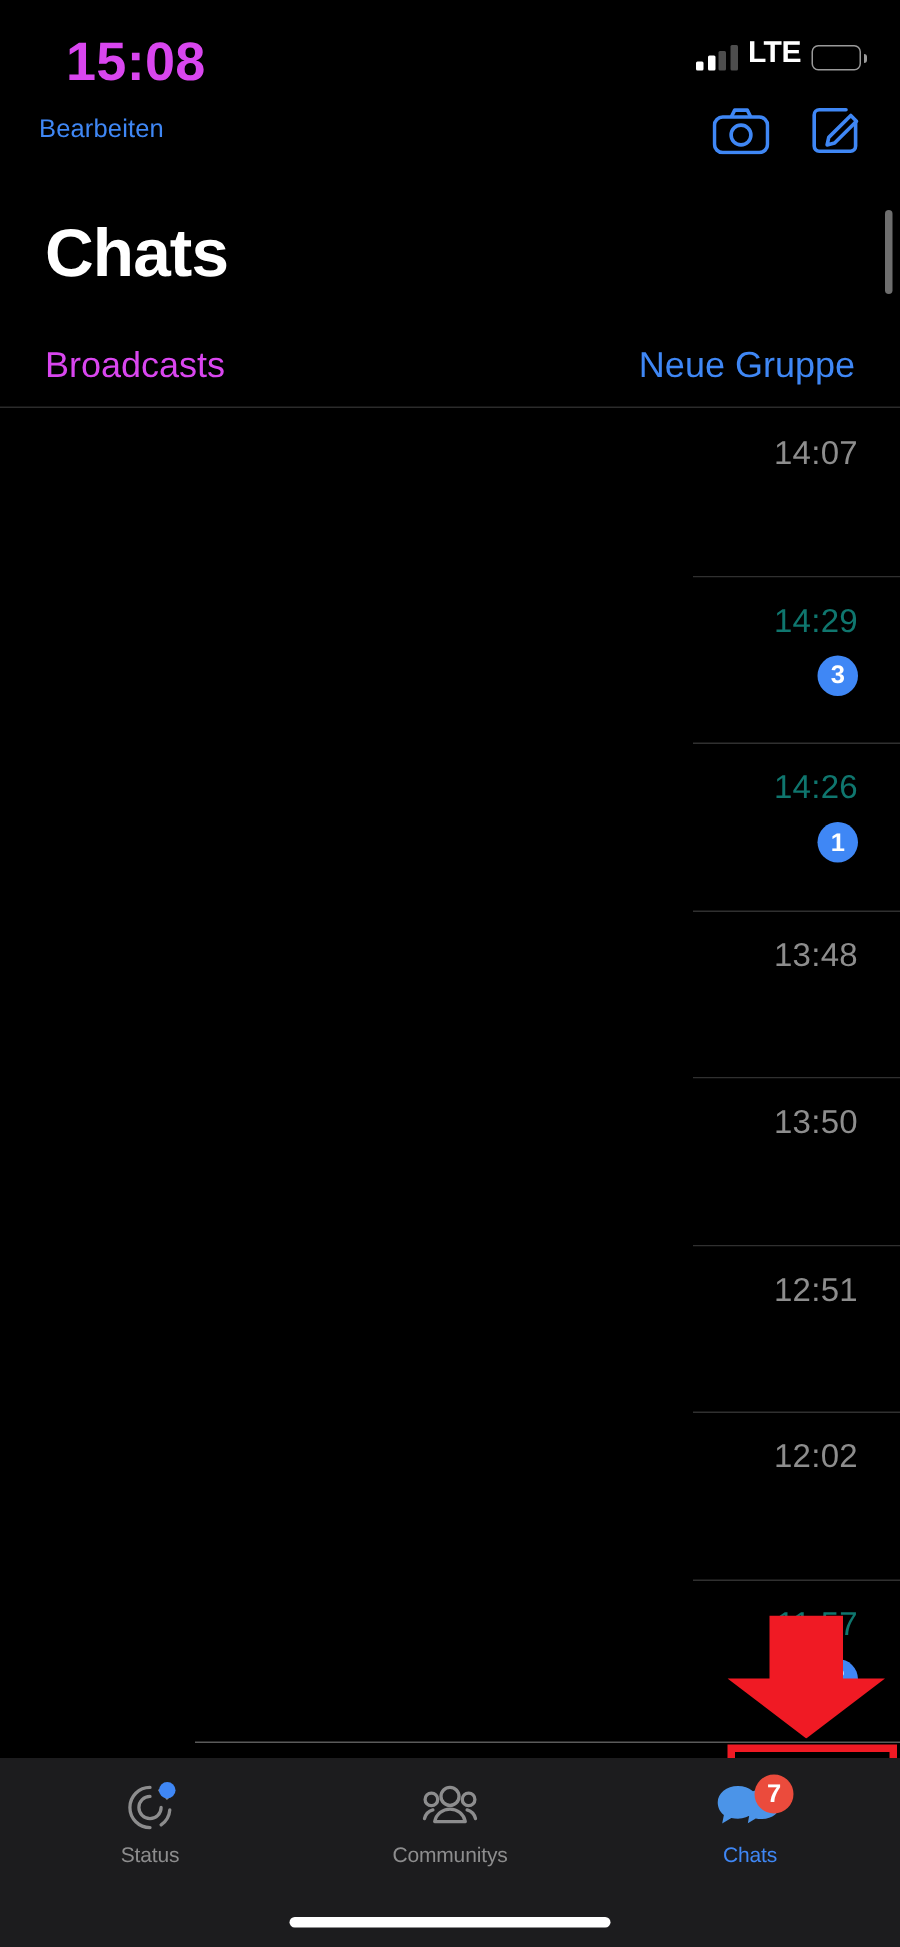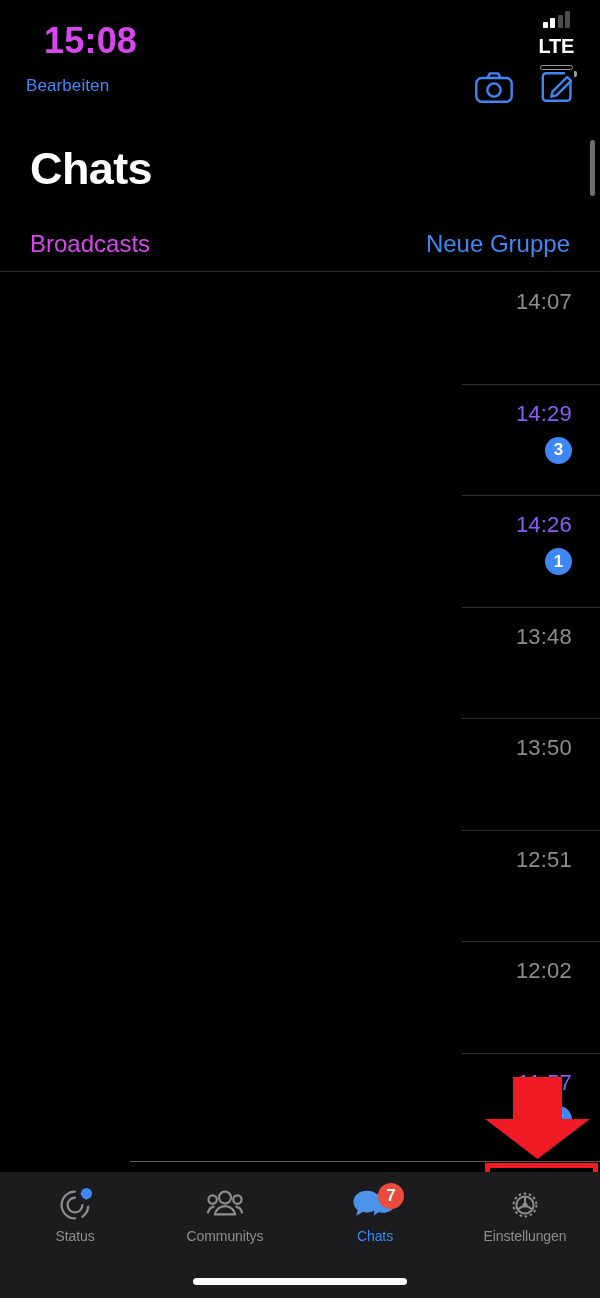--- a/index.html
+++ b/index.html
@@ -29,26 +29,25 @@
   #status-time {
     position: absolute;
     left: 44px; top: 20px;
     font-size: 36px;
     font-weight: bold;
     color: #d946ef;
     letter-spacing: 0.2px;
   }
   #status-right {
     position: absolute;
-    right: 26px; top: 11px;
-    display: flex;
-    align-items: center;
+    right: 26px; top: 23px;
+    display: flex;
+    align-items: flex-end;
     gap: 7px;
     height: 24px;
-    flex-direction: column;
   }
   .signal-bars {
     display: flex;
     align-items: flex-end;
     gap: 2.5px;
     height: 17px;
   }
   .signal-bars i { display: block; width: 5px; border-radius: 1px; background: #ffffff; }
   .signal-bars i.b1 { height: 6px; }
   .signal-bars i.b2 { height: 10px; }
@@ -174,21 +173,21 @@
     display: flex;
     flex-direction: column;
     align-items: flex-end;
     gap: 10px;
   }
   .chat-time {
     font-size: 22px;
     color: #8d8d8d;
     letter-spacing: 0.2px;
   }
-  .chat-time.unread { color: #8b5cf6; }
+  .chat-time.unread { color: #0f766e; }
   .unread-badge {
     min-width: 27px;
     height: 27px;
     padding: 0 7px;
     border-radius: 14px;
     background: #3f87f5;
     color: #ffffff;
     font-size: 17px;
     font-weight: bold;
     display: flex;
@@ -430,35 +429,20 @@
       <div class="tab-icon-wrap">
         <svg width="46" height="34" viewBox="0 0 46 34" fill="none">
           <path d="M31 4.5 C38.5 4.5 44 9 44 14.8 C44 20.6 38.5 25.1 31 25.1 C29.6 25.1 28.3 25 27 24.7 L21.5 28 L22.4 23 C19.3 21 17.8 18 17.8 14.8 C17.8 9 24 4.5 31 4.5 Z" fill="#4b94e8"></path>
           <path d="M14.6 2 C22.6 2 28.6 7 28.6 13.4 C28.6 19.8 22.6 24.8 14.6 24.8 C13 24.8 11.5 24.6 10 24.3 L3.6 28.2 L4.8 22.3 C1.8 20 0.5 16.8 0.5 13.4 C0.5 7 6.6 2 14.6 2 Z" fill="#4b94e8"></path>
         </svg>
         <span id="chats-badge">7</span>
       </div>
       <div class="tab-label">Chats</div>
     </div>
 
-    <div class="tab-item">
-      <div class="tab-icon-wrap">
-        <svg width="38" height="38" viewBox="0 0 38 38" fill="none">
-          <g stroke="#8d8d8e" stroke-width="2" fill="none">
-            <circle cx="19" cy="19" r="11.4" stroke-dasharray="2.6 2.6"></circle>
-            <circle cx="19" cy="19" r="8.6"></circle>
-            <circle cx="19" cy="19" r="1.6" fill="#8d8d8e"></circle>
-            <path d="M19 10.4 V17.4"></path>
-            <path d="M26.5 23.3 L20.4 19.8"></path>
-            <path d="M11.5 23.3 L17.6 19.8"></path>
-          </g>
-        </svg>
-      </div>
-      <div class="tab-label">Einstellungen</div>
-    </div>
 
   </div>
 
   <div id="home-indicator-area">
     <div id="home-indicator"></div>
   </div>
 
 </div>
 
 </body></html>

